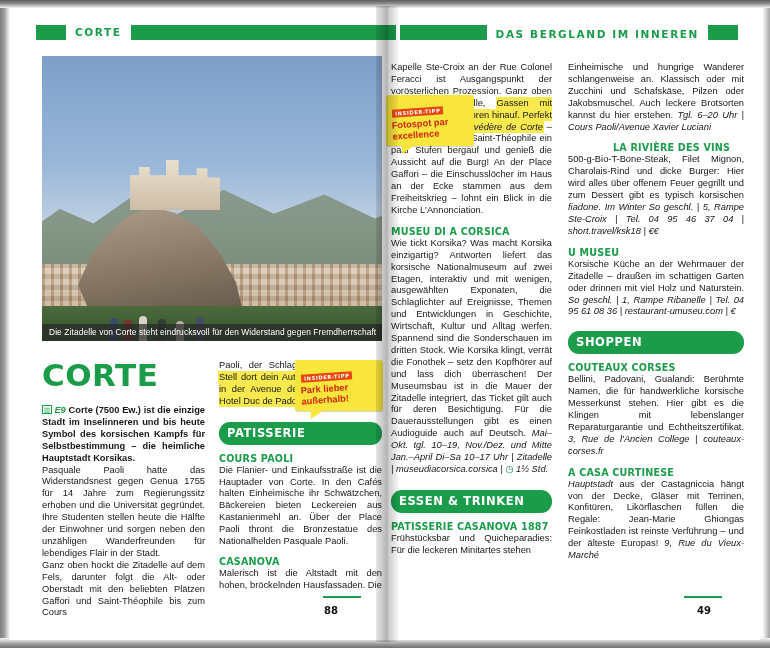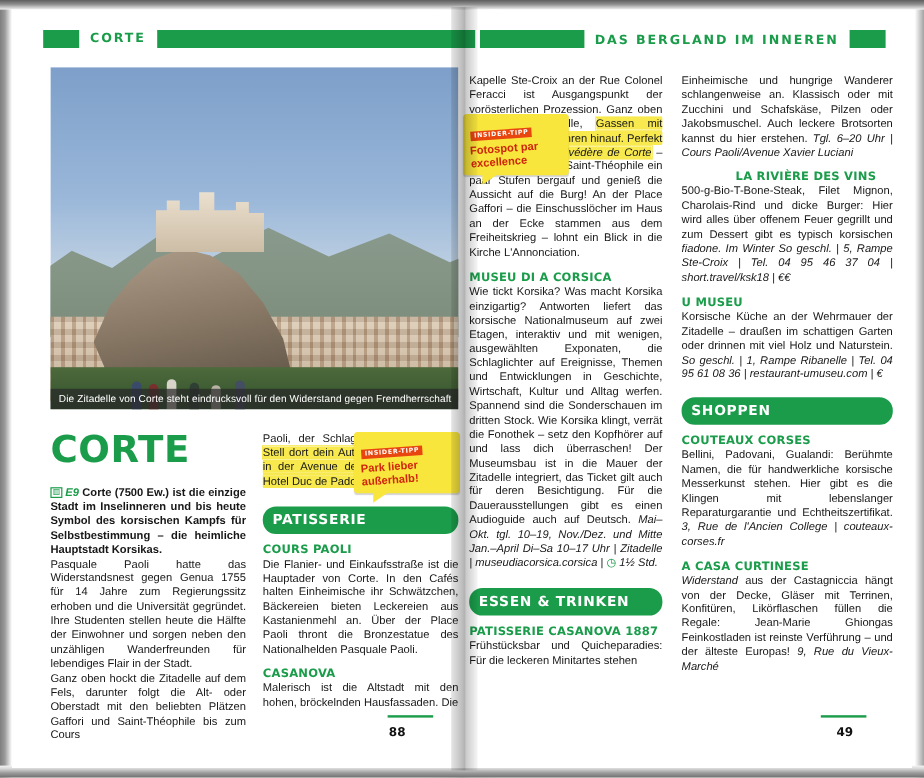--- a/index.html
+++ b/index.html
@@ -220,21 +220,21 @@
 
       <div class="sec-bar" style="margin-top:13px;">SHOPPEN</div>
 
       <h3 class="poi" style="margin-top:8px;">COUTEAUX CORSES</h3>
       <p class="body">
         <span>Bellini, Padovani, Gualandi: Berühmte Namen, die für handwerkliche korsische Messerkunst stehen. Hier gibt es die Klingen mit lebenslanger Reparaturgarantie und Echtheitszertifikat. </span><span class="ital">3, Rue de l'Ancien College | couteaux-corses.fr</span>
       </p>
 
       <h3 class="poi" style="margin-top:9px;">A CASA CURTINESE</h3>
       <p class="body">
-        <span class="ital">Widerstand</span><span> aus der Castagniccia hängt von der Decke, Gläser mit Terrinen, Konfitüren, Likörflaschen füllen die Regale: Jean-Marie Ghiongas Feinkostladen ist reinste Verführung – und der älteste Europas! </span><span class="ital">9, Rue du Vieux-Marché</span>
+        <span class="ital">Hauptstadt</span><span> aus der Castagniccia hängt von der Decke, Gläser mit Terrinen, Konfitüren, Likörflaschen füllen die Regale: Jean-Marie Ghiongas Feinkostladen ist reinste Verführung – und der älteste Europas! </span><span class="ital">9, Rue du Vieux-Marché</span>
       </p>
     </div>
 
     <div class="folio-rule" style="left:288px;width:38px;"></div>
     <div class="folio" style="left:301px;">49</div>
   </div>
 
   <div class="gutter"></div>
 </div>
 

